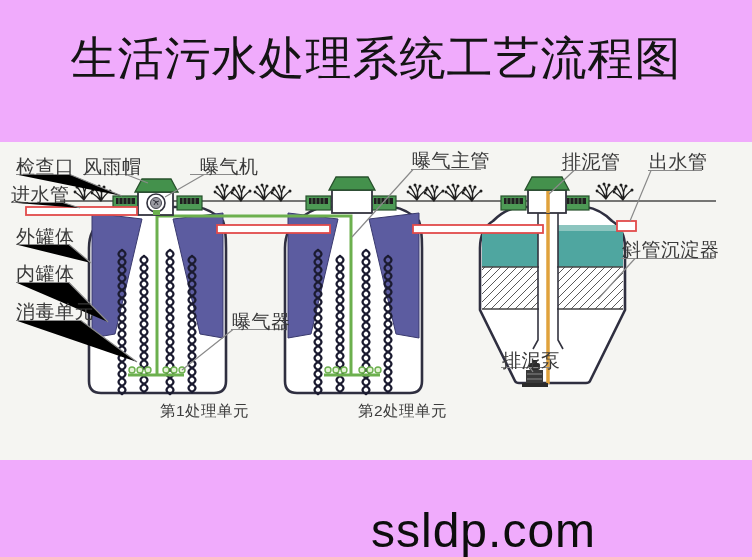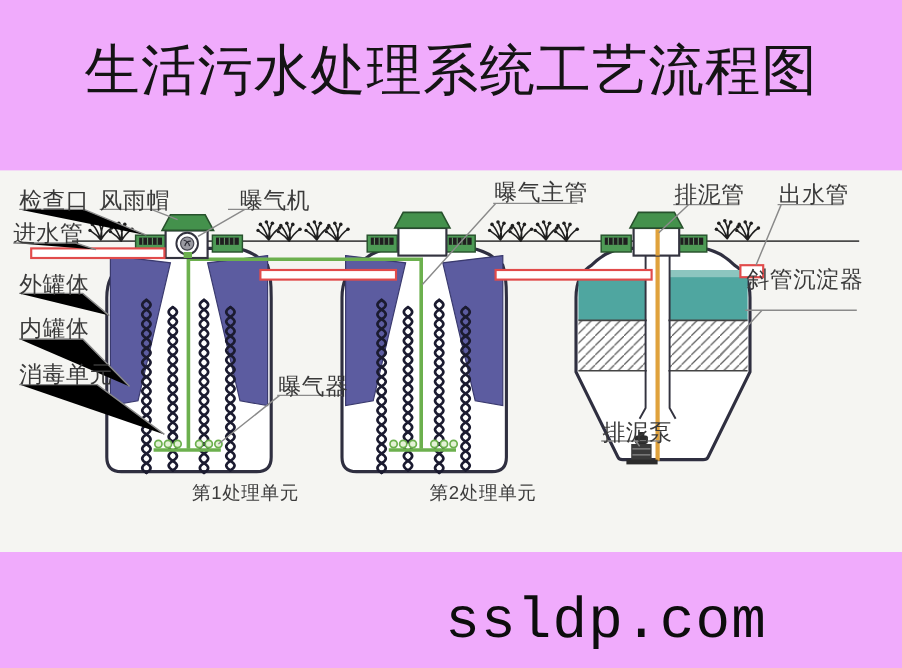--- a/index.html
+++ b/index.html
@@ -4,22 +4,22 @@
 <style>
   html,body{margin:0;padding:0;background:#fff;}
   #page{position:relative;width:752px;height:557px;background:#f0abfc;overflow:hidden;
         font-family:"Liberation Sans","DejaVu Sans",sans-serif;}
   #title{position:absolute;left:0;top:28px;width:752px;text-align:center;
          font-family:"Liberation Serif","DejaVu Serif",serif;
          font-size:46px;font-weight:500;color:#141414;letter-spacing:1px;}
   svg{position:absolute;left:0;top:0;}
   .lbl{position:absolute;font-size:19px;color:#3a3a3a;white-space:nowrap;letter-spacing:0.5px;}
   .unit{position:absolute;font-size:15.5px;color:#3c3c3c;white-space:nowrap;letter-spacing:0.5px;margin-left:48px;}
-  #watermark{position:absolute;left:371px;top:492px;font-size:48px;color:#0d0d0d;
-             font-family:Liberation Mono, monospace;letter-spacing:1px;}
+  #watermark{position:absolute;left:371px;top:503px;font-size:48px;color:#0d0d0d;
+             font-family:Liberation Sans, sans-serif;letter-spacing:1px;}
 </style>
 </head>
 <body>
 
 <div id="page">
 
   <div id="title">生活污水处理系统工艺流程图</div>
 
   <svg width="752" height="557" viewBox="0 0 752 557">
     <defs>
@@ -194,20 +194,20 @@
   <div class="lbl" style="left:83px;top:154px">风雨帽</div>
   <div class="lbl" style="left:200px;top:154px">曝气机</div>
   <div class="lbl" style="left:11px;top:182px">进水管</div>
   <div class="lbl" style="left:16px;top:224px">外罐体</div>
   <div class="lbl" style="left:16px;top:261px">内罐体</div>
   <div class="lbl" style="left:16px;top:299px">消毒单元</div>
   <div class="lbl" style="left:412px;top:148px">曝气主管</div>
   <div class="lbl" style="left:562px;top:149px">排泥管</div>
   <div class="lbl" style="left:649px;top:149px">出水管</div>
   <div class="lbl" style="left:232px;top:309px">曝气器</div>
-  <div class="lbl" style="left:622px;top:220px">斜管沉淀器</div>
+  <div class="lbl" style="left:622px;top:237px">斜管沉淀器</div>
   <div class="lbl" style="left:502px;top:348px">排泥泵</div>
 
   <div class="unit" style="left:112px;top:401px">第1处理单元</div>
   <div class="unit" style="left:310px;top:401px">第2处理单元</div>
 
   <div id="watermark">ssldp.com</div>
 </div>
 
 </body></html>

